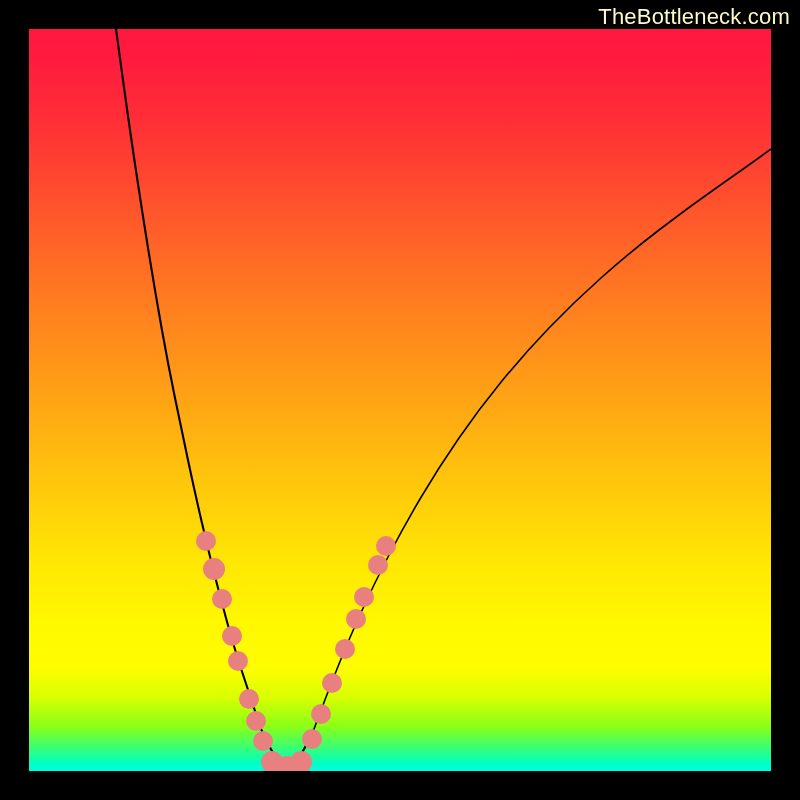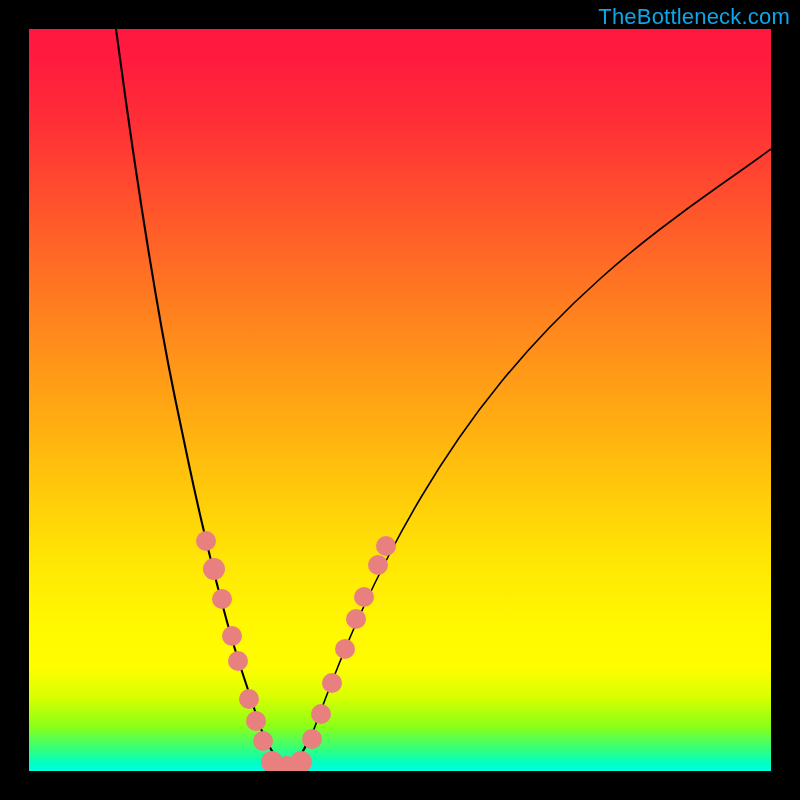--- a/index.html
+++ b/index.html
@@ -40,21 +40,21 @@
       #00ffc6 99%,
       #00ffe0 100%
     );
   }
   .watermark {
     position: absolute;
     top: 4px;
     right: 10px;
     font-size: 22px;
     font-weight: 500;
-    color: #0ea5e9;
+    color: #fef9c3;
     letter-spacing: 0.2px;
     z-index: 10;
     user-select: none;
   }
   svg.curve {
     position: absolute;
     left: 0;
     top: 0;
     width: 742px;
     height: 742px;

